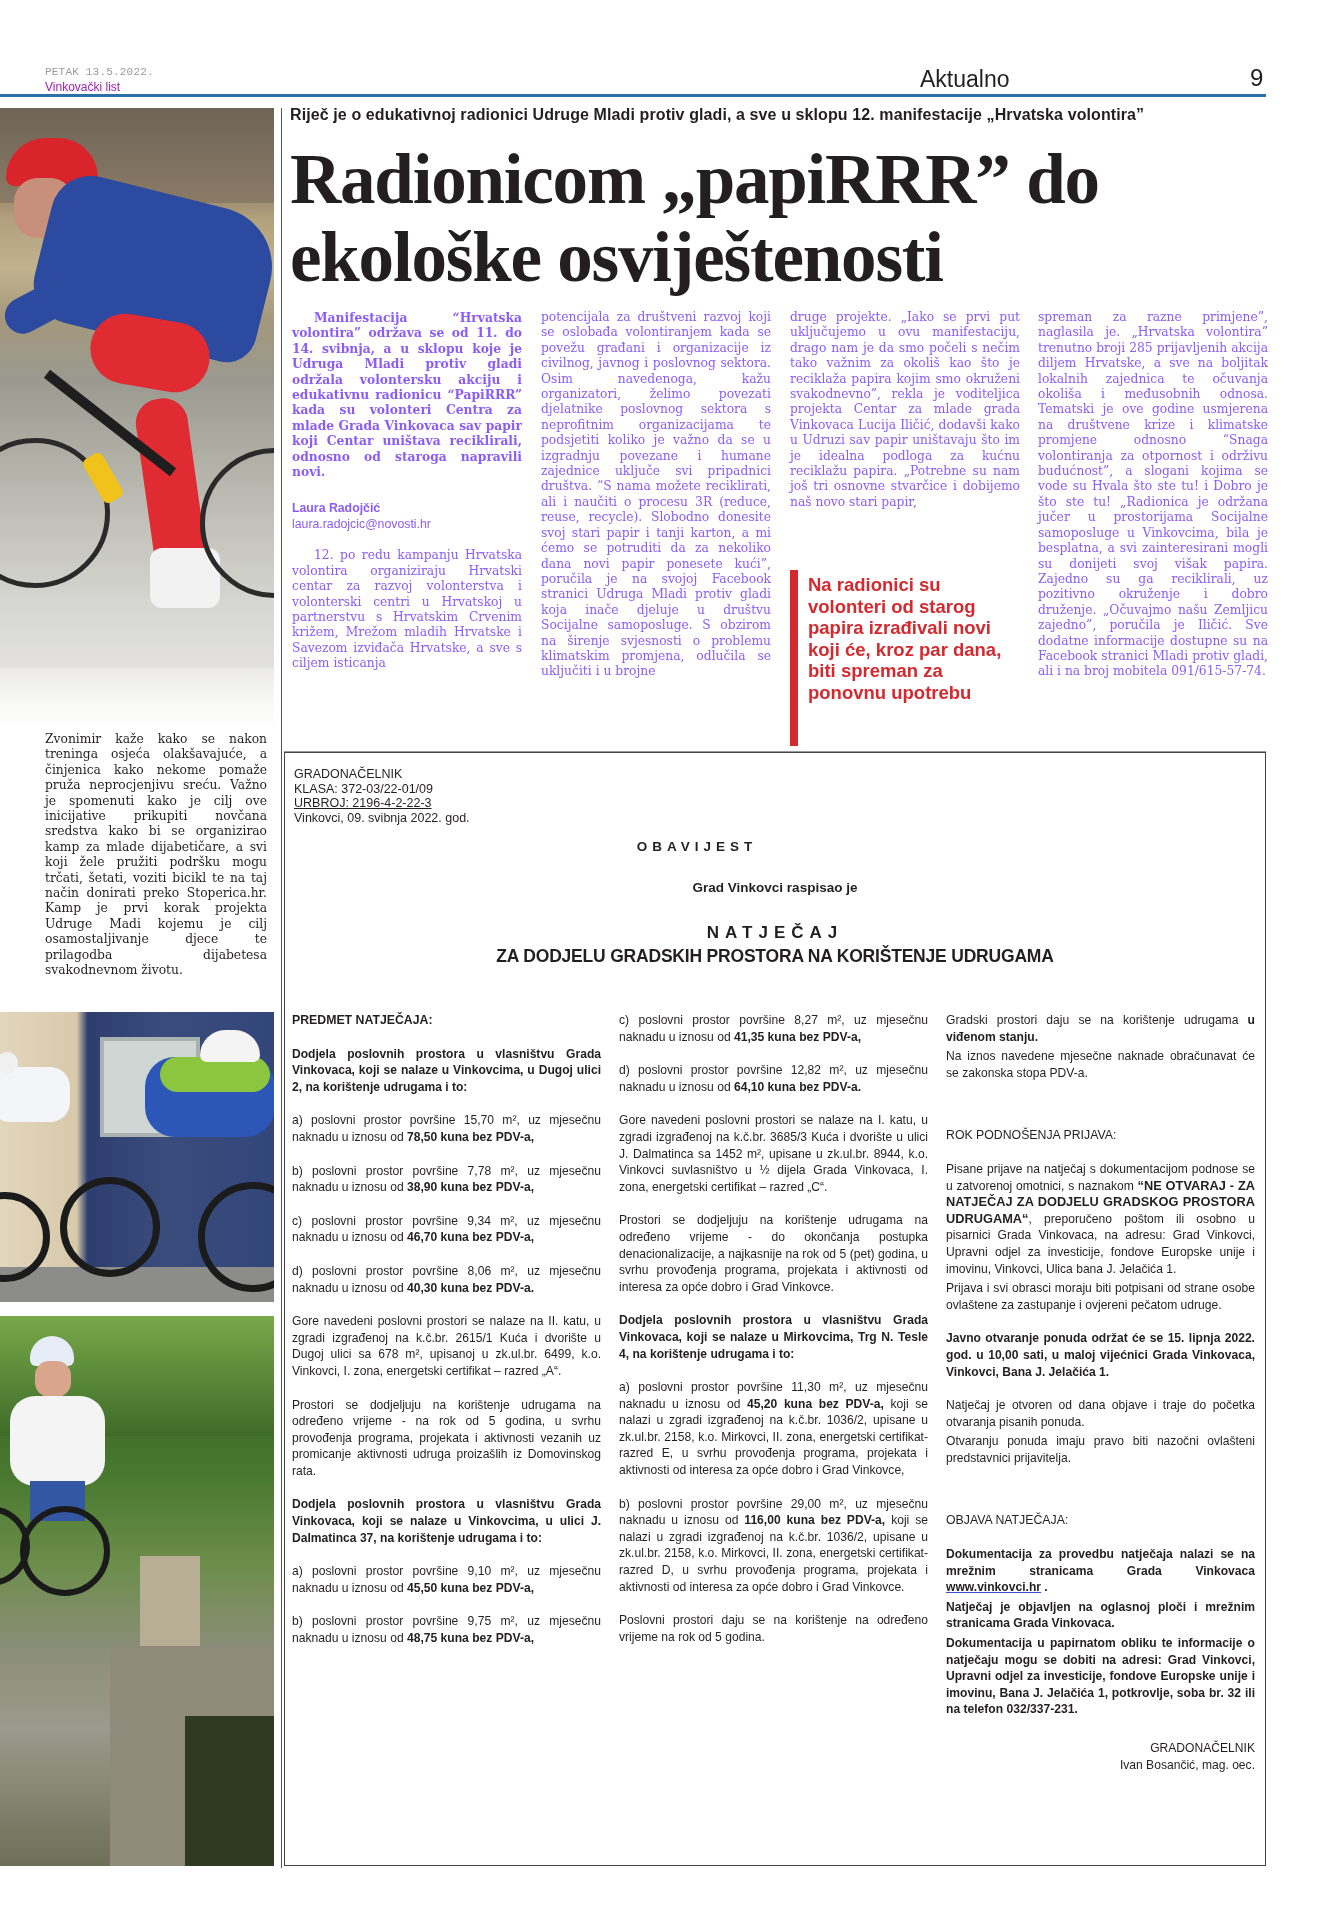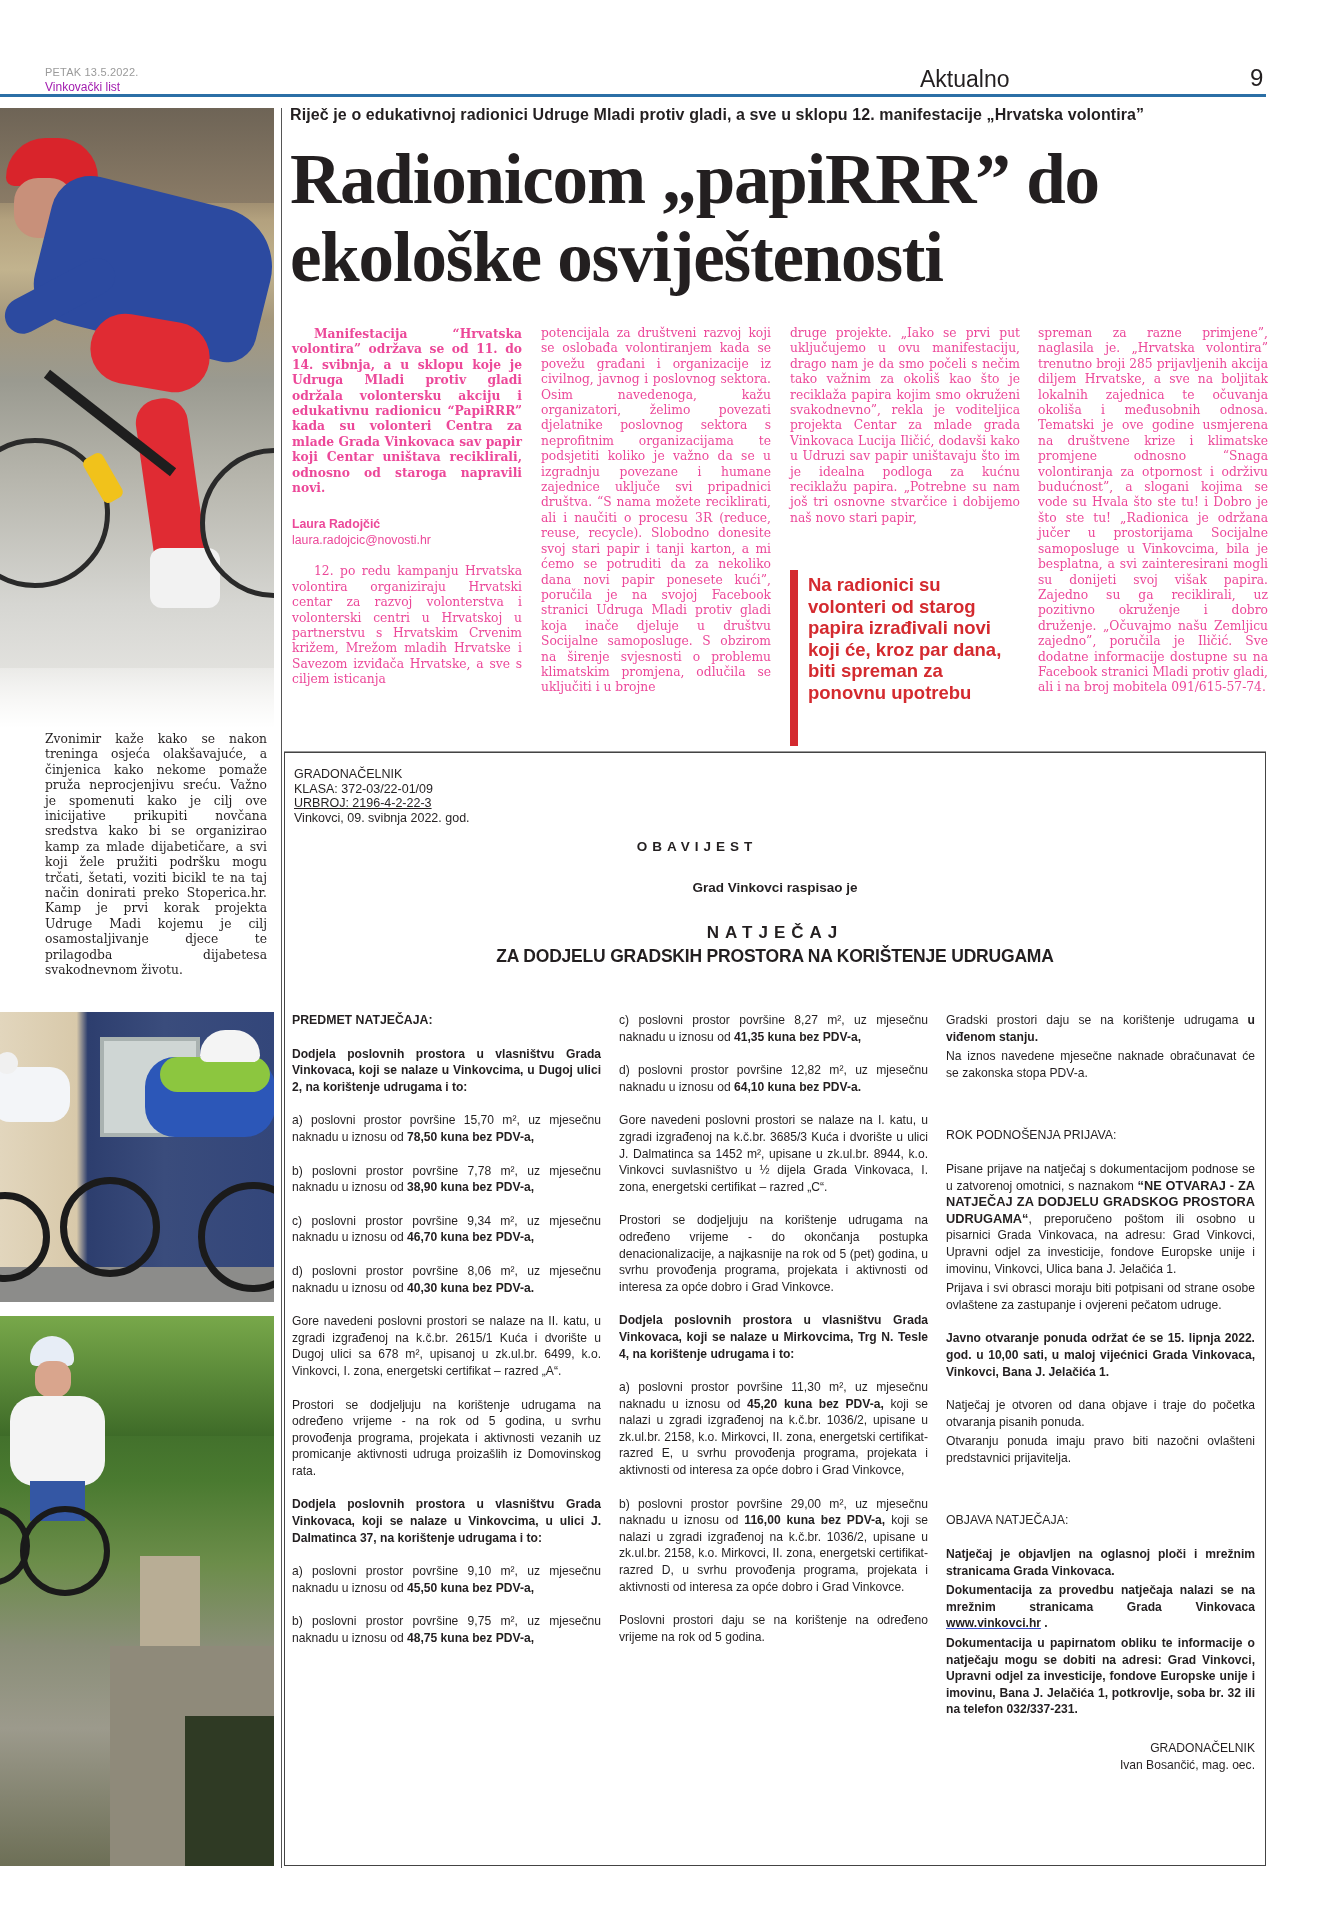--- a/index.html
+++ b/index.html
@@ -1,20 +1,20 @@
 <!DOCTYPE html>
 <html><head>
 <meta charset="utf-8">
 <style>
   * { box-sizing: border-box; margin: 0; padding: 0; }
   html, body { width: 1326px; height: 1920px; background: #ffffff; overflow: hidden; }
   body { position: relative; font-family: "DejaVu Serif", serif; color: #231f20; }
 
   
-  .hdr-date { position: absolute; left: 45px; top: 66px; font-family: Liberation Sans, sans-serif; font-size: 11px; color: #9a9a9a; letter-spacing: 0.2px; }
+  .hdr-date { position: absolute; left: 45px; top: 66px; font-family: Liberation Mono, monospace; font-size: 11px; color: #9a9a9a; letter-spacing: 0.2px; }
   .hdr-paper { position: absolute; left: 45px; top: 80px; font-family: "Liberation Sans", sans-serif; font-size: 12px; color: #a21caf; }
   .hdr-section { position: absolute; left: 920px; top: 66px; font-family: "Liberation Sans", sans-serif; font-size: 23px; color: #231f20; }
   .hdr-page { position: absolute; left: 1250px; top: 64px; font-family: "Liberation Sans", sans-serif; font-size: 24px; color: #231f20; }
   .hdr-rule { position: absolute; left: 0; top: 94px; width: 1266px; height: 3px; background: #2b6fa6; }
 
   
   .photo { position: absolute; overflow: hidden; }
   .photo1 { left: 0; top: 108px; width: 274px; height: 620px;
     background: linear-gradient(180deg, #7d7263 0%, #8b7a62 12%, #b3a17e 18%, #c2b38e 26%, #a4977c 34%, #9a9a90 44%, #b7b6ad 60%, #d6d6d2 80%, #ecebe8 100%); }
   .photo2 { left: 0; top: 1012px; width: 274px; height: 290px;
@@ -25,21 +25,21 @@
 
   
   .shape { position: absolute; }
 
   .caption-left { position: absolute; left: 45px; top: 732px; width: 222px; font-size: 12.3px; line-height: 15.4px; text-align: justify; color: #231f20; }
 
   
   .kicker { position: absolute; left: 290px; top: 106px; width: 980px; font-family: "Liberation Sans", sans-serif; font-weight: bold; font-size: 16px; color: #231f20; letter-spacing: 0.1px; }
   .headline { position: absolute; left: 290px; top: 140px; width: 990px; font-family: "Liberation Serif", serif; font-weight: bold; font-size: 71px; line-height: 78px; color: #231f20; letter-spacing: -1.2px; }
 
-  .acol { position: absolute; top: 326px; width: 230px; font-size: 12.3px; line-height: 15.4px; text-align: justify; color: #ec4899; hyphens: manual; }
+  .acol { position: absolute; top: 310px; width: 230px; font-size: 12.3px; line-height: 15.4px; text-align: justify; color: #8b5cf6; hyphens: manual; }
   .acol.c1 { left: 292px; }
   .acol.c2 { left: 541px; }
   .acol.c3 { left: 790px; }
   .acol.c4 { left: 1038px; }
   .acol p { text-indent: 0; }
   .lead { font-weight: bold; text-indent: 22px !important; }
   .byline-name { font-family: "Liberation Sans", sans-serif; font-weight: bold; font-size: 12.3px; margin-top: 22px; }
   .byline-mail { font-family: "Liberation Sans", sans-serif; font-size: 12.3px; margin-bottom: 16px; }
   .indent { text-indent: 22px !important; }
 
@@ -192,20 +192,20 @@
 <div class="ncol n3">
   <p class="tight"><span>Gradski prostori daju se na korištenje udrugama </span><span class="b">u viđenom stanju.</span></p>
   <p style="margin-bottom:46px;">Na iznos navedene mjesečne naknade obračunavat će se zakonska stopa PDV-a.</p>
   <p class="h">ROK PODNOŠENJA PRIJAVA:</p>
   <p class="tight"><span>Pisane prijave na natječaj s dokumentacijom podnose se u zatvorenoj omotnici, s naznakom </span><span class="b" style="font-size:12.8px;">“NE OTVARAJ - ZA NATJEČAJ ZA DODJELU GRADSKOG PROSTORA UDRUGAMA“</span><span>, preporučeno poštom ili osobno u pisarnici Grada Vinkovaca, na adresu: Grad Vinkovci, Upravni odjel za investicije, fondove Europske unije i imovinu, Vinkovci, Ulica bana J. Jelačića 1.</span></p>
   <p>Prijava i svi obrasci moraju biti potpisani od strane osobe ovlaštene za zastupanje i ovjereni pečatom udruge.</p>
   <p class="b">Javno otvaranje ponuda održat će se 15. lipnja 2022. god. u 10,00 sati, u maloj vijećnici Grada Vinkovaca, Vinkovci, Bana J. Jelačića 1.</p>
   <p class="tight">Natječaj je otvoren od dana objave i traje do početka otvaranja pisanih ponuda.</p>
   <p style="margin-bottom:46px;">Otvaranju ponuda imaju pravo biti nazočni ovlašteni predstavnici prijavitelja.</p>
   <p class="h">OBJAVA NATJEČAJA:</p>
+  <p class="b tight"><span>Dokumentacija za provedbu natječaja nalazi se na mrežnim stranicama Grada Vinkovaca </span><a class="link">www.vinkovci.hr</a><span> .</span></p>
   <p class="b tight">Natječaj je objavljen na oglasnoj ploči i mrežnim stranicama Grada Vinkovaca.</p>
-  <p class="b tight"><span>Dokumentacija za provedbu natječaja nalazi se na mrežnim stranicama Grada Vinkovaca </span><a class="link">www.vinkovci.hr</a><span> .</span></p>
   <p class="b">Dokumentacija u papirnatom obliku te informacije o natječaju mogu se dobiti na adresi: Grad Vinkovci, Upravni odjel za investicije, fondove Europske unije i imovinu, Bana J. Jelačića 1, potkrovlje, soba br. 32 ili na telefon 032/337-231.</p>
   <div class="signoff">
     <div>GRADONAČELNIK</div>
     <div>Ivan Bosančić, mag. oec.</div>
   </div>
 </div>
 
 </body></html>

